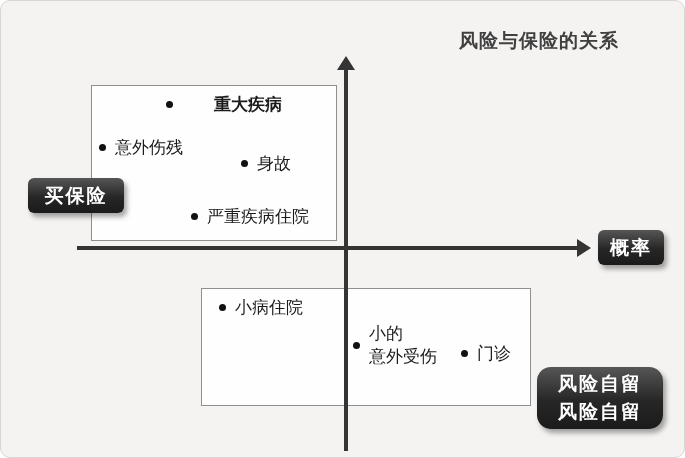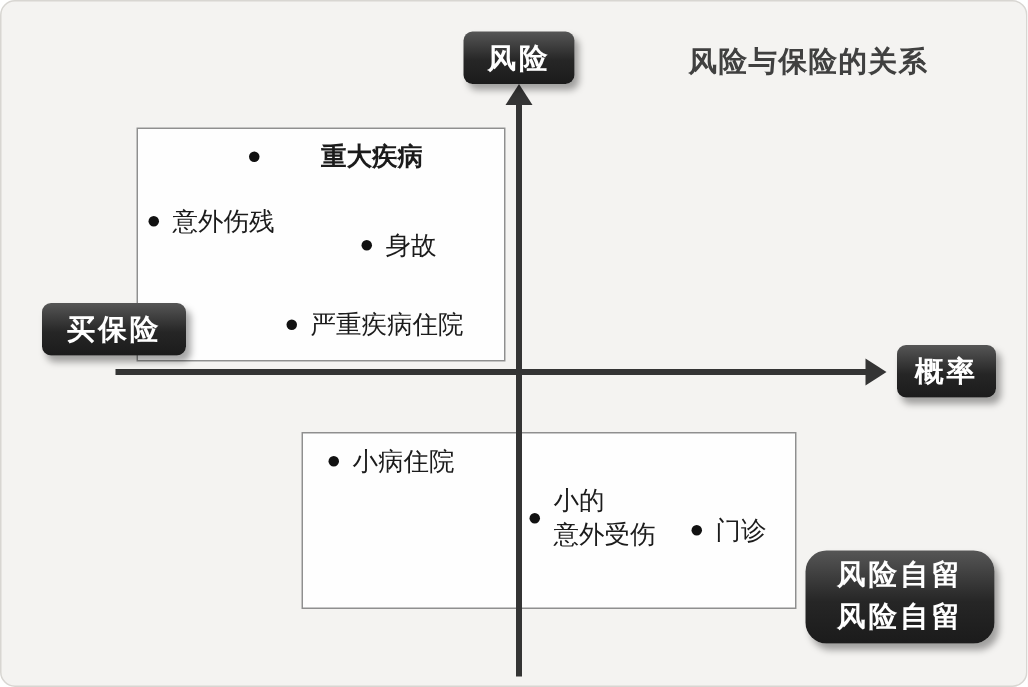--- a/index.html
+++ b/index.html
@@ -45,21 +45,20 @@
   .buy-badge {
     position: absolute;
     left: 27px; top: 177px;
     width: 96px; height: 35px;
     display: flex; align-items: center; justify-content: center;
     background: linear-gradient(180deg, #565656 0%, #262626 55%, #1b1b1b 100%);
     color: #fff; font-weight: bold; font-size: 19px;
     border-radius: 6px;
     box-shadow: 3px 4px 5px rgba(0,0,0,0.35);
     letter-spacing: 2px;
-    margin-top: 24px;
   }
   .retention-badge {
     position: absolute;
     left: 536px; top: 366px;
     width: 126px; height: 62px;
     display: flex; flex-direction: column;
     align-items: center; justify-content: center;
     background: linear-gradient(180deg, #565656 0%, #262626 55%, #1b1b1b 100%);
     color: #fff; font-weight: bold; font-size: 19px;
     line-height: 1.45;
@@ -129,21 +128,20 @@
   <div class="title">风险与保险的关系</div>
 
   <div class="quad-box upper-box"></div>
   <div class="quad-box lower-box"></div>
 
   <div class="axis-line-v"></div>
   <div class="arrow-up"></div>
   <div class="axis-line-h"></div>
   <div class="arrow-right"></div>
 
-  <div class="axis-badge y-badge">风险</div>
   <div class="axis-badge x-badge">概率</div>
 
   <div class="buy-badge">买保险</div>
 
   <div class="point bold" style="left:165px; top:92px;gap:41px;">
     <span class="dot"></span>
     <span>重大疾病</span>
   </div>
   <div class="point" style="left:98px; top:135px;">
     <span class="dot"></span>

